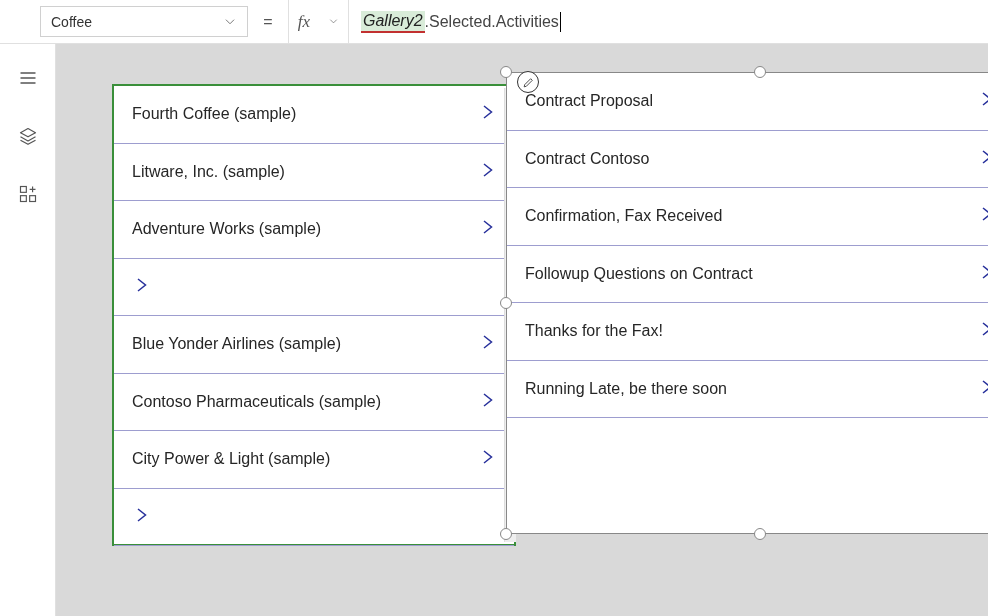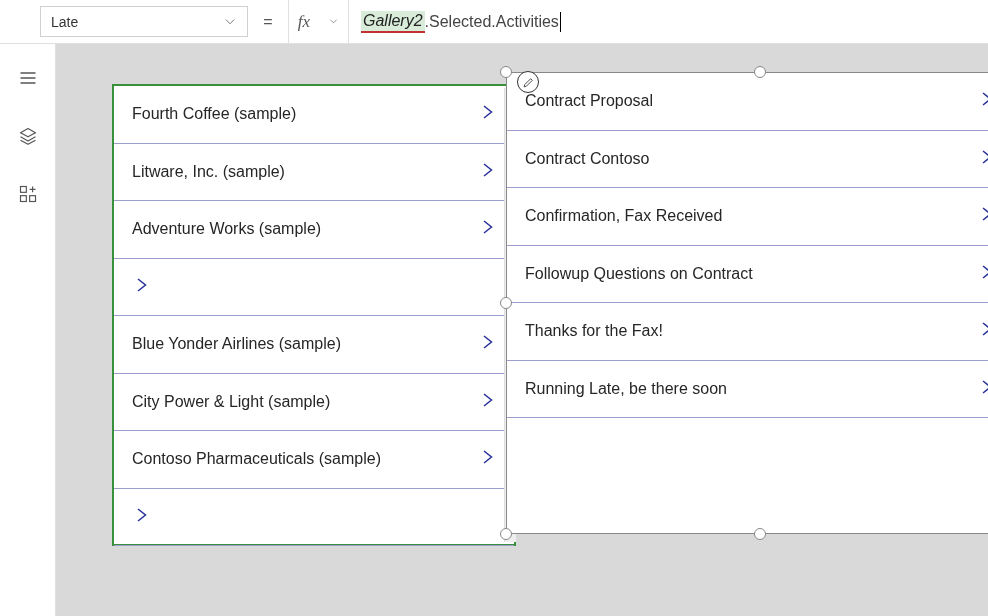--- a/index.html
+++ b/index.html
@@ -125,21 +125,21 @@
 
   .chev-svg { width:18px; height:22px; }
 </style>
 </head>
 <body>
 
 <div class="root">
 
   <div class="formula-row">
     <div class="prop-select">
-      <span>Late</span>
+      <span>Coffee</span>
       <svg class="chev" viewBox="0 0 24 24">
         <path d="M5 8l7 7 7-7" fill="none" stroke="#666" stroke-width="1.5"></path>
       </svg>
     </div>
     <div class="eq">=</div>
     <div class="fx-box">
       <span class="fx-label">fx</span>
       <svg class="chev" style="width:11px;height:11px" viewBox="0 0 24 24">
         <path d="M5 8l7 7 7-7" fill="none" stroke="#666" stroke-width="1.5"></path>
       </svg>
@@ -200,27 +200,27 @@
                   <path d="M8 4l10 8-10 8" fill="none" stroke="#27309b" stroke-width="2"></path>
                 </svg></span>
             </div>
             <div class="grow">
               <span>Blue Yonder Airlines (sample)</span>
               <span class="arrow"><svg class="chev-svg" viewBox="0 0 24 24">
                   <path d="M8 4l10 8-10 8" fill="none" stroke="#27309b" stroke-width="2"></path>
                 </svg></span>
             </div>
             <div class="grow">
+              <span>Contoso Pharmaceuticals (sample)</span>
+              <span class="arrow"><svg class="chev-svg" viewBox="0 0 24 24">
+                  <path d="M8 4l10 8-10 8" fill="none" stroke="#27309b" stroke-width="2"></path>
+                </svg></span>
+            </div>
+            <div class="grow">
               <span>City Power &amp; Light (sample)</span>
-              <span class="arrow"><svg class="chev-svg" viewBox="0 0 24 24">
-                  <path d="M8 4l10 8-10 8" fill="none" stroke="#27309b" stroke-width="2"></path>
-                </svg></span>
-            </div>
-            <div class="grow">
-              <span>Contoso Pharmaceuticals (sample)</span>
               <span class="arrow"><svg class="chev-svg" viewBox="0 0 24 24">
                   <path d="M8 4l10 8-10 8" fill="none" stroke="#27309b" stroke-width="2"></path>
                 </svg></span>
             </div>
             <div class="grow">
               <span class="arrow"><svg class="chev-svg" viewBox="0 0 24 24">
                   <path d="M8 4l10 8-10 8" fill="none" stroke="#27309b" stroke-width="2"></path>
                 </svg></span>
             </div>
           </div>

